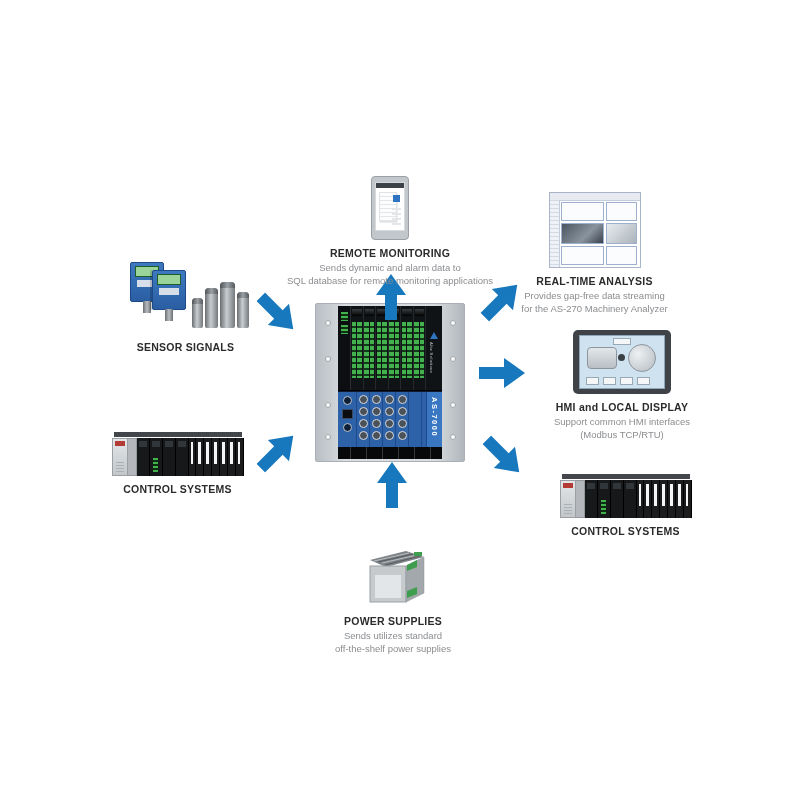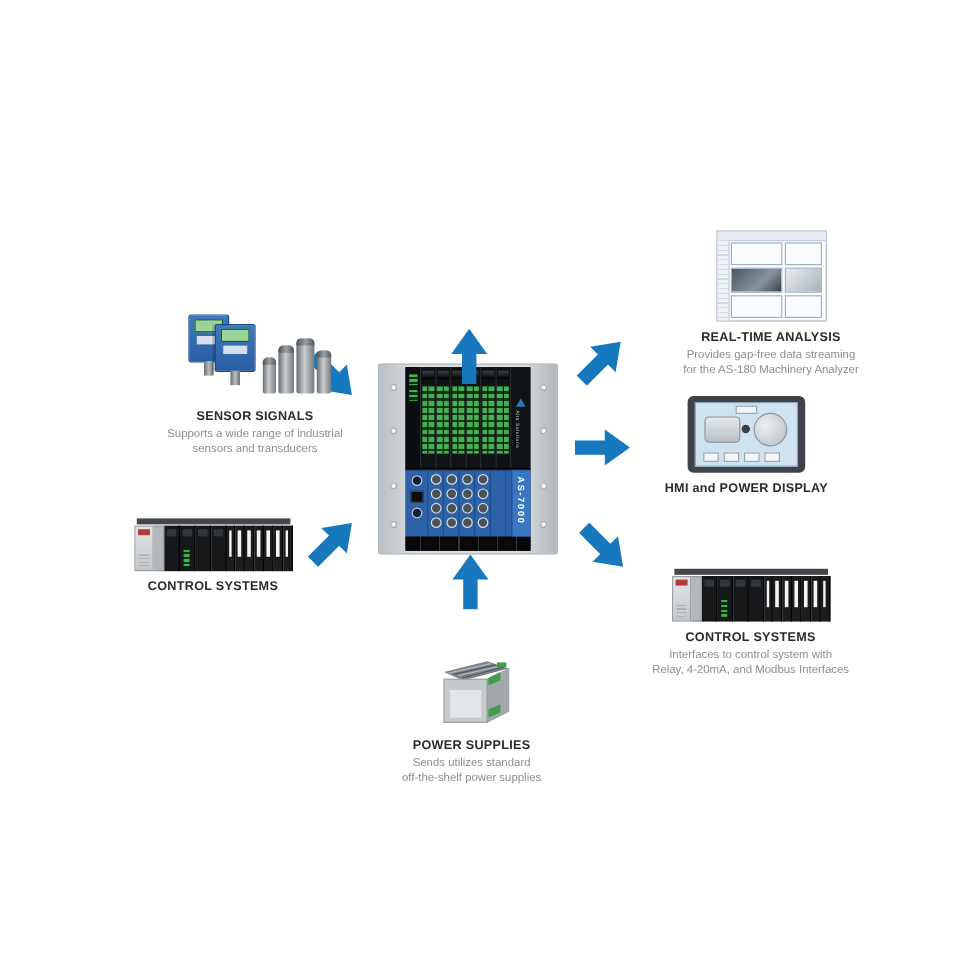--- a/index.html
+++ b/index.html
@@ -232,38 +232,36 @@
   <svg class="arrow" style="left:479px;top:356px" viewBox="0 0 46 34">
     <polygon points="0,11 25,11 25,2 46,17 25,32 25,23 0,23" fill="#1878bd"></polygon>
     </svg>
   <svg class="arrow" style="left:480px;top:439px;transform:rotate(45deg)" viewBox="0 0 46 34">
     <polygon points="0,11 25,11 25,2 46,17 25,32 25,23 0,23" fill="#1878bd"></polygon>
     </svg>
   <svg class="arrow" style="left:369px;top:468px;transform:rotate(-90deg)" viewBox="0 0 46 34">
     <polygon points="0,11 25,11 25,2 46,17 25,32 25,23 0,23" fill="#1878bd"></polygon>
     </svg>
 
-  <div class="node" style="left:100px;top:262px;width:225px">
+  <div class="node" style="left:73px;top:262px;width:225px">
     <div class="sensor-ic">
       <div class="xmtr" style="left:10px;top:0">
         <div class="scr"></div>
           <div class="lbl"></div>
       </div>
       <div class="xmtr front" style="left:32px;top:8px">
         <div class="scr"></div>
           <div class="lbl"></div>
       </div>
       <div class="cyl" style="left:72px;width:11px;height:30px"></div>
       <div class="cyl" style="left:85px;width:13px;height:40px"></div>
       <div class="cyl" style="left:100px;width:15px;height:46px"></div>
       <div class="cyl" style="left:117px;width:12px;height:36px"></div>
     </div>
     <div class="node-title">SENSOR SIGNALS</div>
-    <div class="node-desc">Supports a wide range of industrial
-sensors and transducers</div>
   </div>
 
   <div class="node" style="left:70px;top:432px;width:215px">
     <div class="plc">
       <div class="plc-rail"></div>
       <div class="plc-row">
         <div class="m-psu"></div>
         <div class="m-gray"></div>
         <div class="m-dark"></div>
         <div class="m-dark green"></div>
@@ -274,55 +272,70 @@
           <div class="m-stripe"></div>
         <div class="m-stripe"></div>
           <div class="m-stripe"></div>
           <div class="m-stripe"></div>
           <div class="m-stripe"></div>
       </div>
     </div>
     <div class="node-title">CONTROL SYSTEMS</div>
   </div>
 
-
-  <div class="node" style="left:540px;top:192px;width:205px">
+  <div class="node" style="left:268px;top:176px;width:244px">
+    <div class="phone">
+      <div class="phone-screen">
+        <div class="phone-bar"></div>
+        <div class="phone-page"></div>
+        <div class="phone-blue"></div>
+        <div class="phone-lines"></div>
+      </div>
+    </div>
+    <div class="node-title">REMOTE MONITORING</div>
+    <div class="node-desc">Sends dynamic and alarm data to
+SQL database for remote monitoring applications</div>
+  </div>
+
+  <div class="node" style="left:492px;top:192px;width:205px">
     <div class="rta">
       <div class="rta-toolbar"></div>
       <div class="rta-side"></div>
       <div class="rta-main">
         <div class="rta-cell"></div>
         <div class="rta-cell"></div>
         <div class="rta-cell photo"></div>
         <div class="rta-cell sketch"></div>
         <div class="rta-cell"></div>
         <div class="rta-cell"></div>
       </div>
     </div>
     <div class="node-title">REAL-TIME ANALYSIS</div>
     <div class="node-desc">Provides gap-free data streaming
-for  the AS-180 Machinery Analyzer</div>
+for  the AS-270 Machinery Analyzer</div>
   </div>
 
   <div class="node" style="left:518px;top:330px;width:208px">
     <div class="hmi">
       <div class="hmi-screen">
         <div class="hmi-label"></div>
         <div class="hmi-m1"></div>
         <div class="hmi-hub"></div>
         <div class="hmi-m2"></div>
         <div class="hmi-boxes">
           <div></div>
             <div></div>
             <div></div>
             <div></div>
         </div>
       </div>
     </div>
-    <div class="node-title">HMI and POWER DISPLAY</div>
+    <div class="node-title">HMI and LOCAL DISPLAY</div>
+    <div class="node-desc">Support common HMI interfaces
+(Modbus TCP/RTU)</div>
   </div>
 
   <div class="node" style="left:518px;top:474px;width:215px">
     <div class="plc">
       <div class="plc-rail"></div>
       <div class="plc-row">
         <div class="m-psu"></div>
         <div class="m-gray"></div>
         <div class="m-dark"></div>
         <div class="m-dark green"></div>
@@ -331,22 +344,20 @@
         <div class="m-stripe"></div>
           <div class="m-stripe"></div>
           <div class="m-stripe"></div>
         <div class="m-stripe"></div>
           <div class="m-stripe"></div>
           <div class="m-stripe"></div>
           <div class="m-stripe"></div>
       </div>
     </div>
     <div class="node-title">CONTROL SYSTEMS</div>
-    <div class="node-desc">Interfaces to control system with
-Relay, 4-20mA, and Modbus Interfaces</div>
   </div>
 
   <div class="node" style="left:293px;top:544px;width:200px">
     <svg width="78" height="64" viewBox="0 0 78 64" style="display:block;margin:0 auto">
       <polygon points="16,16 52,7 70,13 32,23" fill="#7d8287"></polygon>
       <line x1="20" y1="17" x2="55" y2="9" stroke="#b8bcc0" stroke-width="1"></line>
       <line x1="24" y1="18" x2="59" y2="10" stroke="#565b60" stroke-width="1"></line>
       <line x1="28" y1="19" x2="63" y2="11" stroke="#b8bcc0" stroke-width="1"></line>
       <line x1="31" y1="21" x2="66" y2="12" stroke="#565b60" stroke-width="1"></line>
       <rect x="16" y="22" width="36" height="36" fill="#c6cacd" stroke="#9aa0a4"></rect>

